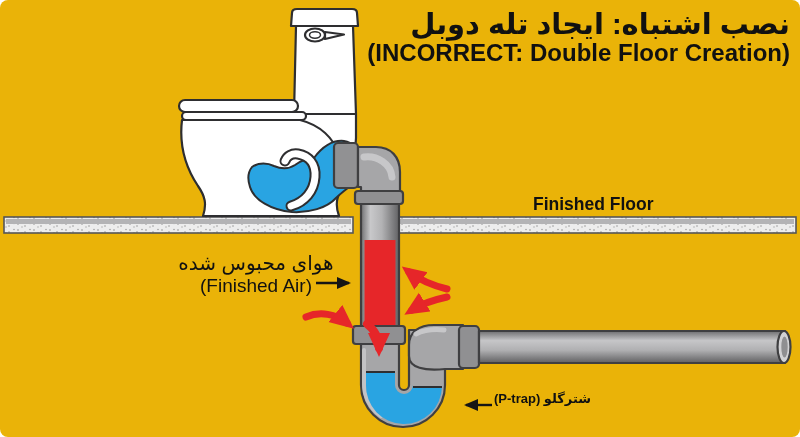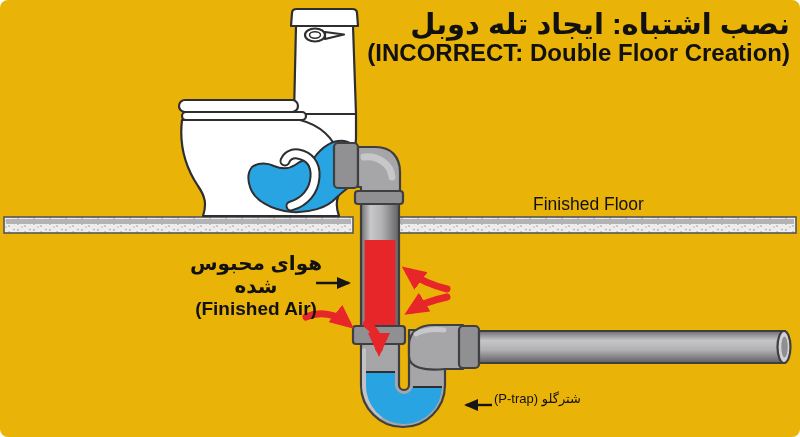--- a/index.html
+++ b/index.html
@@ -1,26 +1,26 @@
 <!DOCTYPE html>
 <html><head>
 <meta charset="utf-8">
 <style>
   html,body{margin:0;padding:0;background:#fff;}
   #stage{
     position:relative;width:800px;height:437px;background:#eab308;overflow:hidden;
     font-family:"Liberation Sans","DejaVu Sans",sans-serif;color:#111;border-radius:8px;
   }
   #diagram-svg{position:absolute;inset:0;}
-  .lbl{position:absolute;font-weight:normal;color:#111;white-space:nowrap;}
+  .lbl{position:absolute;font-weight:bold;color:#111;white-space:nowrap;}
   .title-block{position:absolute;top:8px;right:10px;text-align:right;font-weight:bold;line-height:1.12;}
   .title-fa{font-size:29px;direction:rtl;}
   .title-en{font-size:24px;}
   .floor-lbl{left:533px;top:194px;font-size:17.5px;}
-  .trapped-block{position:absolute;left:172px;top:252px;width:168px;text-align:center;font-weight:bold;line-height:1.15;}
+  .trapped-block{position:absolute;left:172px;top:252px;width:168px;text-align:center;font-weight:normal;line-height:1.15;}
   .trapped-fa{font-size:20px;direction:rtl;}
   .trapped-en{font-size:19px;}
   .ptrap-lbl{left:494px;top:391px;font-size:13px;direction:rtl;}
   .outline{stroke:#2e2e30;stroke-width:2.2;fill:#ffffff;stroke-linejoin:round;}
   .pipe{stroke:#3f3f41;stroke-width:2.2;stroke-linejoin:round;}
   .red-arrow{stroke:#e62629;fill:none;stroke-linecap:round;}
   .blk-arrow{stroke:#151515;stroke-width:2.4;fill:none;}
 </style>
 </head>
 <body>

